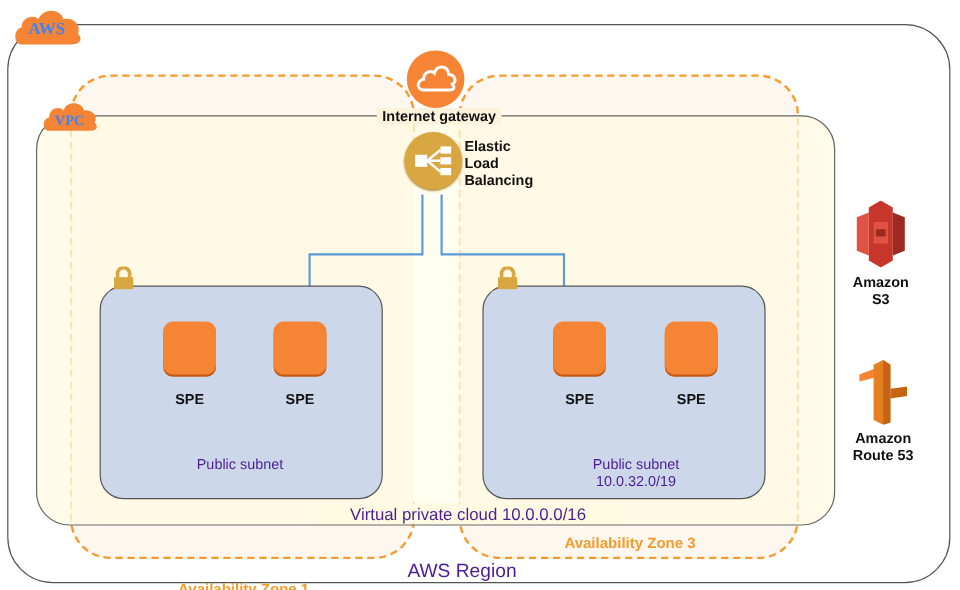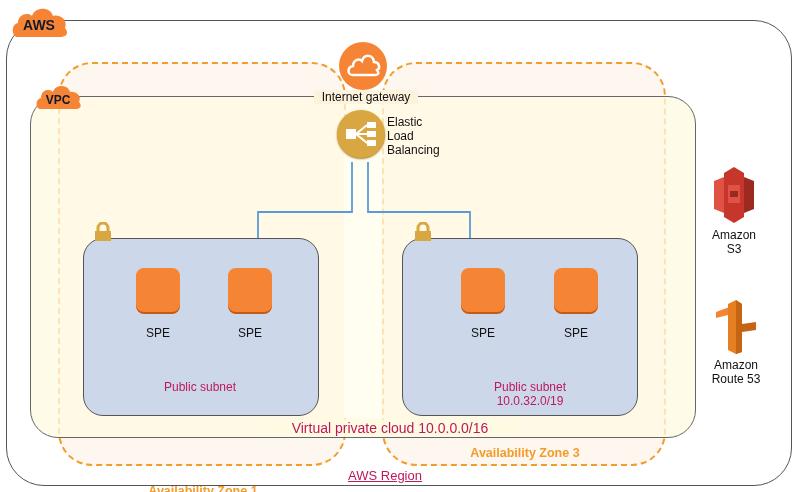--- a/index.html
+++ b/index.html
@@ -3,30 +3,30 @@
 <meta charset="utf-8">
 <style>
   html,body{margin:0;padding:0;background:#fff;}
   body{width:800px;height:492px;position:relative;overflow:hidden;font-family:"Liberation Sans",sans-serif;}
   .abs{position:absolute;}
   .region{left:6px;top:20px;width:786px;height:466px;border:1.5px solid #555;border-radius:38px;box-sizing:border-box;}
   .az{border:2px dashed #f39c2c;border-radius:34px;background:rgba(253,240,225,0.55);box-sizing:border-box;}
   .vpc{left:30px;top:96px;width:666px;height:342px;border:1.5px solid #666;border-radius:28px;background:rgba(255,250,225,0.75);box-sizing:border-box;}
   .subnet{background:#ccd7ea;border:1.5px solid #555;border-radius:20px;box-sizing:border-box;}
   .spe{width:44px;height:44px;background:#f58534;border-radius:8px;box-shadow:0 2px 0 #c55a14;}
-  .lbl-b{font-weight:normal;font-size:12px;color:#111;text-align:center;}
-  .lbl{font-size:12px;color:#be185d;text-align:center;}
-  .cloud-tag{color:#0f172a;font-weight:bold;font-family:Liberation Sans, sans-serif;}
+  .lbl-b{font-weight:bold;font-size:12px;color:#111;text-align:center;}
+  .lbl{font-size:12px;color:#4c1d95;text-align:center;}
+  .cloud-tag{color:#3b82f6;font-weight:bold;font-family:Liberation Serif, serif;}
   .az-label{font-weight:bold;font-size:12.5px;color:#f39c2c;text-align:center;}
 </style>
 </head>
 <body>
 
 <div class="abs region"></div>
-<div class="abs lbl" style="left:330px;top:468px;width:110px;font-size:13px;text-decoration:underline;">AWS Region</div>
+<div class="abs lbl" style="left:330px;top:468px;width:110px;font-size:16px;">AWS Region</div>
 
 <div class="abs" style="left:10px;top:4px;width:58px;height:34px;">
   <svg width="58" height="34" viewBox="0 0 58 34">
     <path d="M8 33 C1 33 1 20 8 19 C8 10 18 8 22 12 C25 3 40 2 43 12 C50 10 58 16 55 24 C60 30 55 33 50 33 Z" fill="#f58534"></path>
   </svg>
   <div class="abs cloud-tag" style="left:0;top:13px;width:58px;text-align:center;font-size:14px;">AWS</div>
 </div>
 
 <div class="abs az" style="left:58px;top:62px;width:288px;height:404px;"></div>
 <div class="abs az" style="left:382px;top:62px;width:284px;height:404px;"></div>

